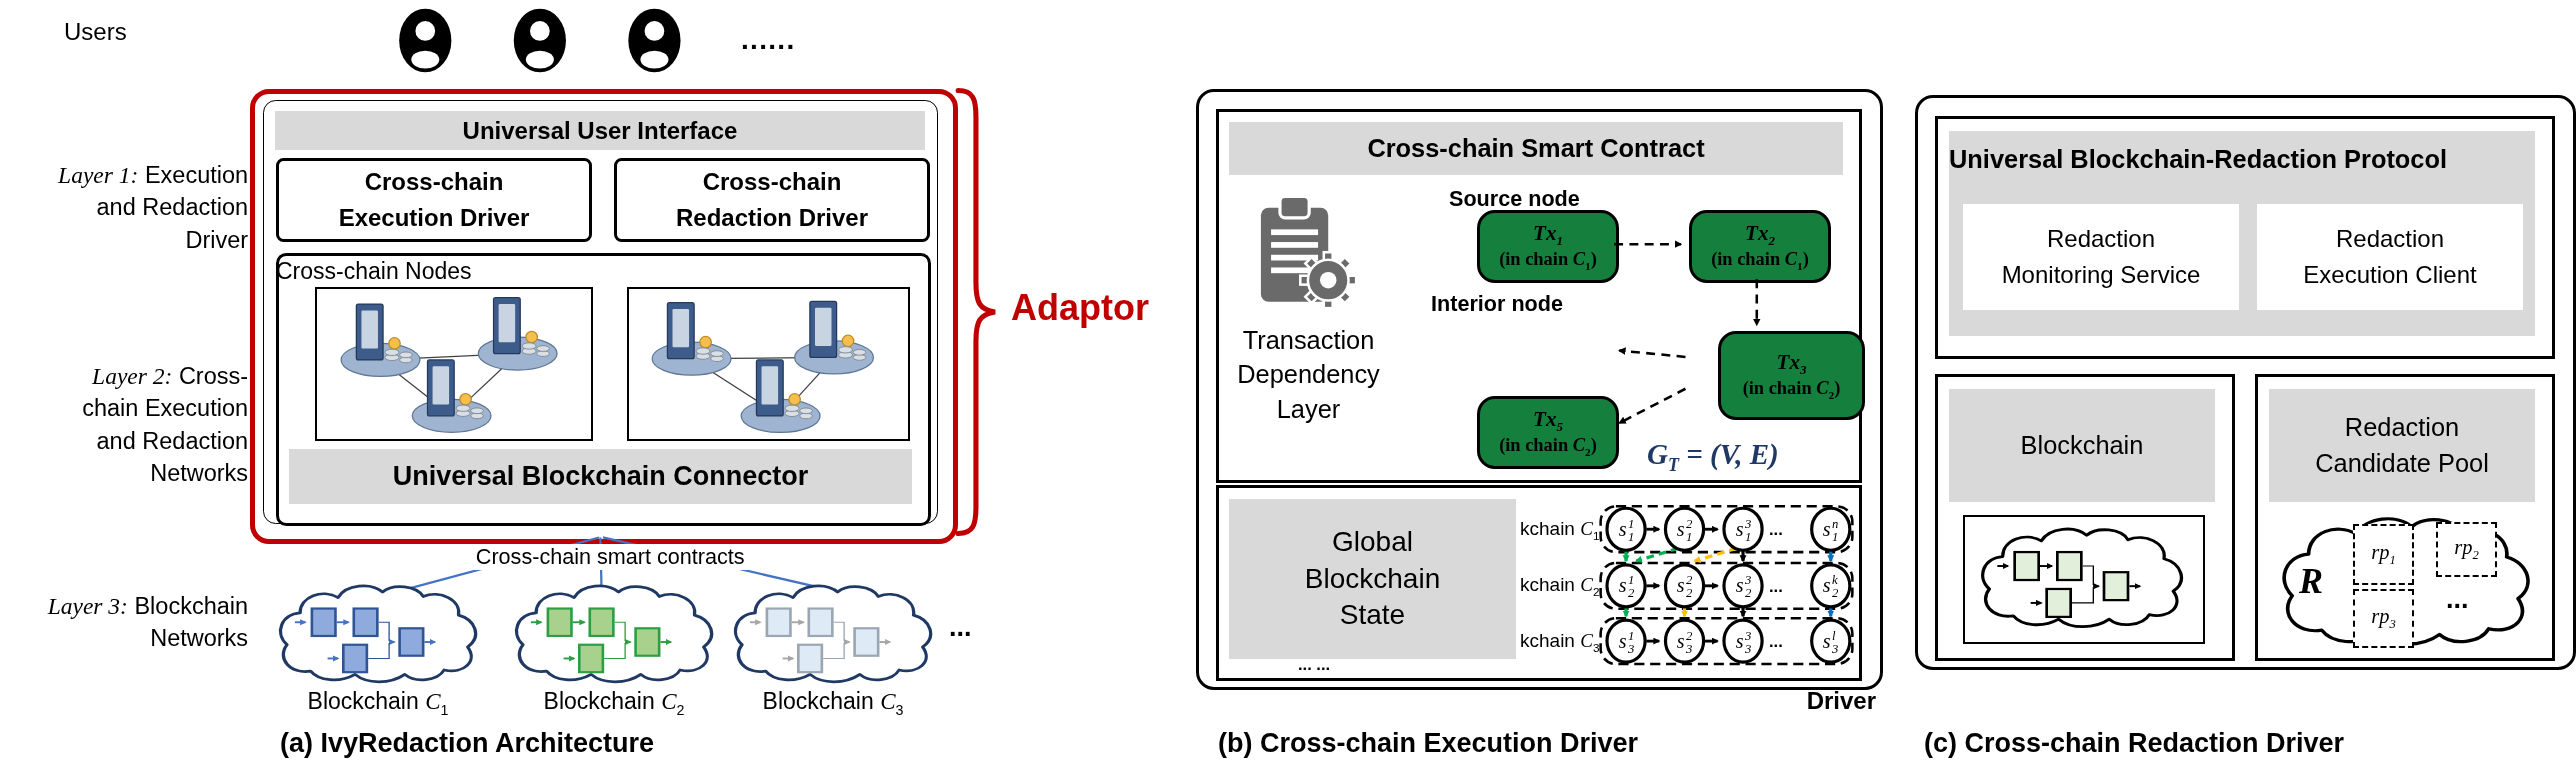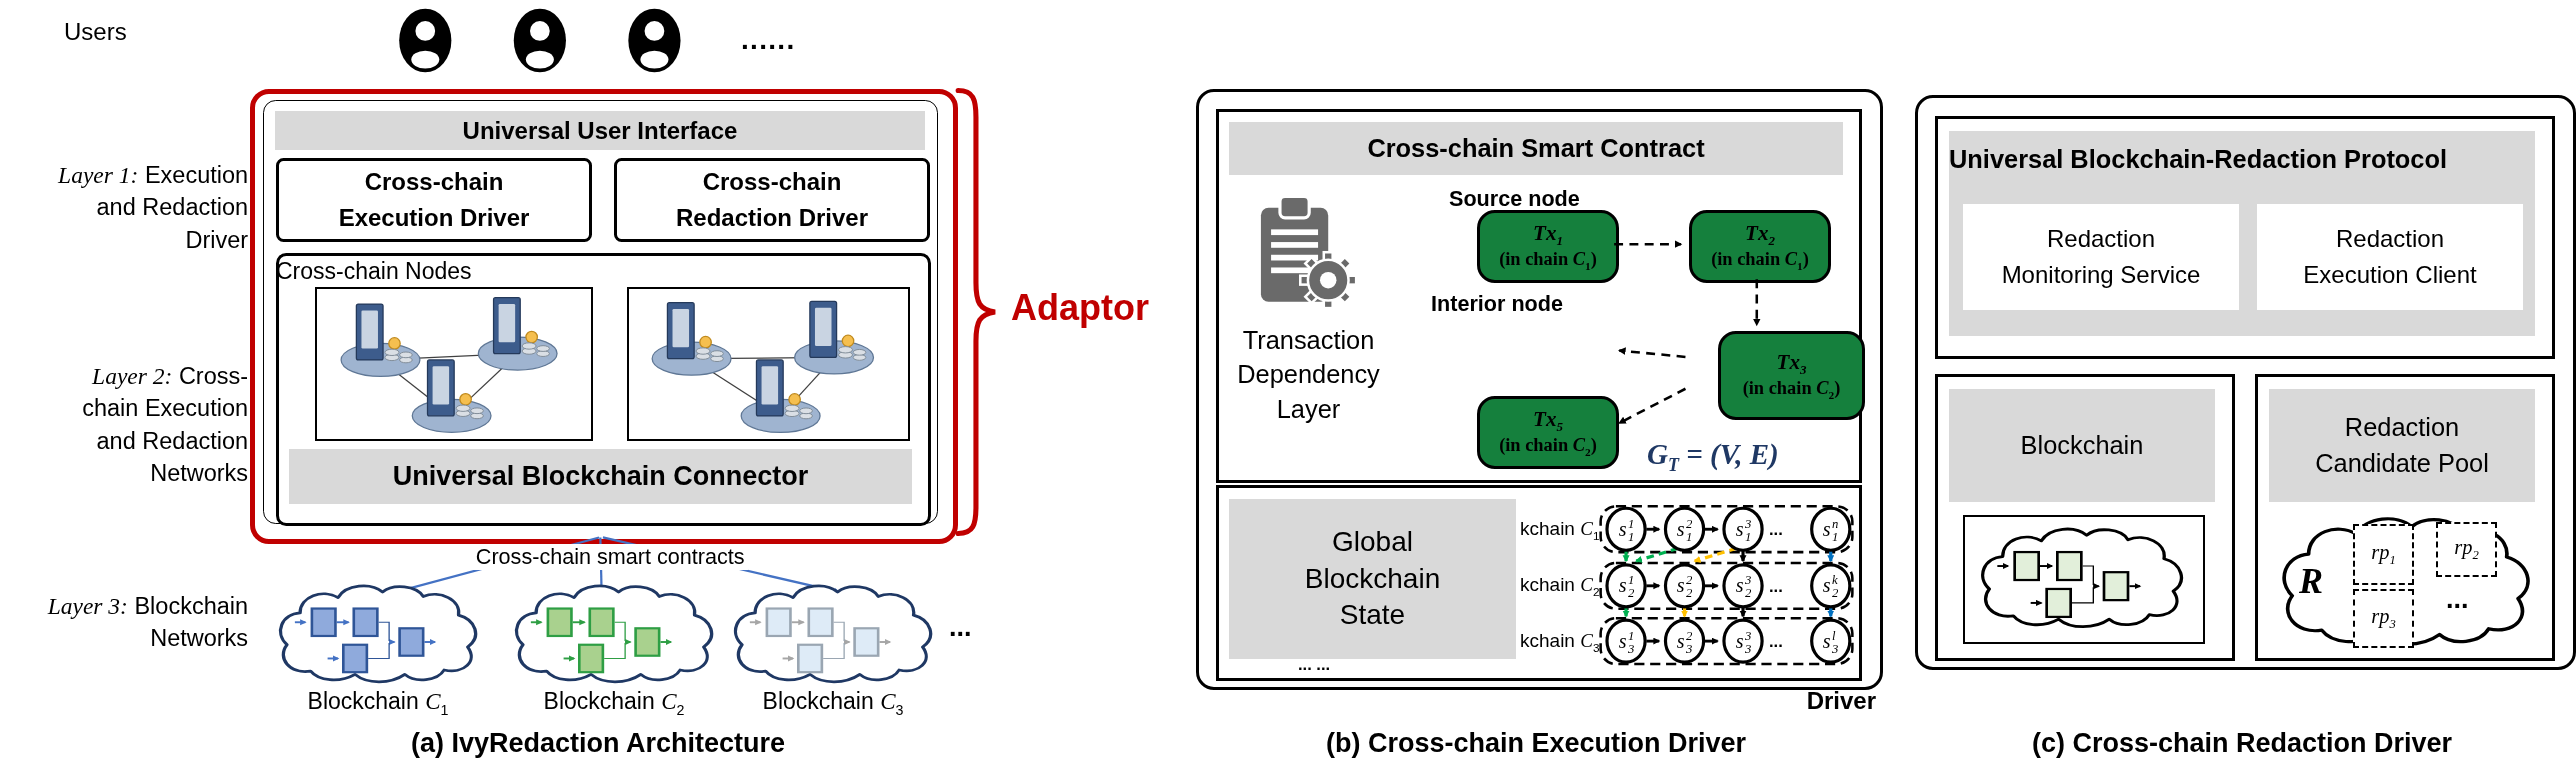--- a/index.html
+++ b/index.html
@@ -5,21 +5,21 @@
   html,body{margin:0;padding:0;background:#fff;}
   .canvas{position:relative;width:2576px;height:763px;background:#fff;overflow:hidden;
           font-family:"Liberation Sans","DejaVu Sans",sans-serif;color:#000;}
   .abs{position:absolute;}
   .c{display:flex;align-items:center;justify-content:center;text-align:center;}
   .col{display:flex;flex-direction:column;align-items:center;justify-content:center;text-align:center;}
   .math{font-family:"Liberation Serif","DejaVu Serif",serif;}
   i.math{font-style:italic;}
   sub{font-size:0.62em;}
   .graybar{background:#D9D9D9;}
-  .caption{position:absolute;font-weight:bold;font-size:27px;text-align:center;}
+  .caption{position:absolute;font-weight:bold;font-size:27px;text-align:left;}
   .layerlbl{position:absolute;font-size:23.5px;line-height:1.38;text-align:right;}
   .layerlbl .lead{font-family:"Liberation Serif","DejaVu Serif",serif;font-style:italic;}
   .dbox{border:3.2px solid #000;border-radius:7.6px;background:#fff;font-weight:bold;font-size:24px;line-height:1.5;}
   .txbox{position:absolute;border:3.2px solid #000;border-radius:18px;background:#15803d;
          font-family:"Liberation Serif","DejaVu Serif",serif;font-weight:bold;}
   .txbox .t1{font-size:21px;font-style:italic;}
   .txbox .t2{font-size:18.4px;}
   .nodelbl{position:absolute;font-weight:bold;font-size:21.6px;}
   .stlbl{position:absolute;width:39px;height:43px;display:flex;align-items:center;justify-content:center;
          font-family:"Liberation Serif","DejaVu Serif",serif;font-style:italic;font-size:20px;}

